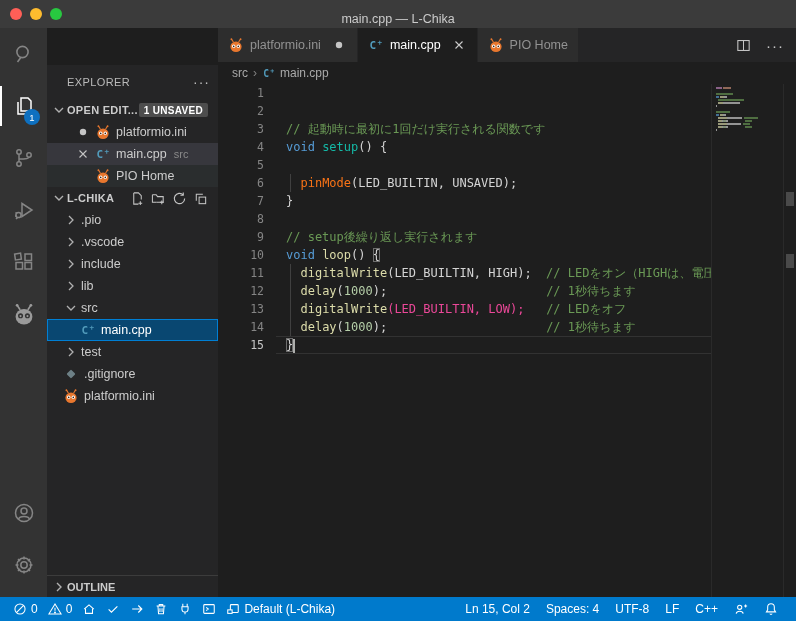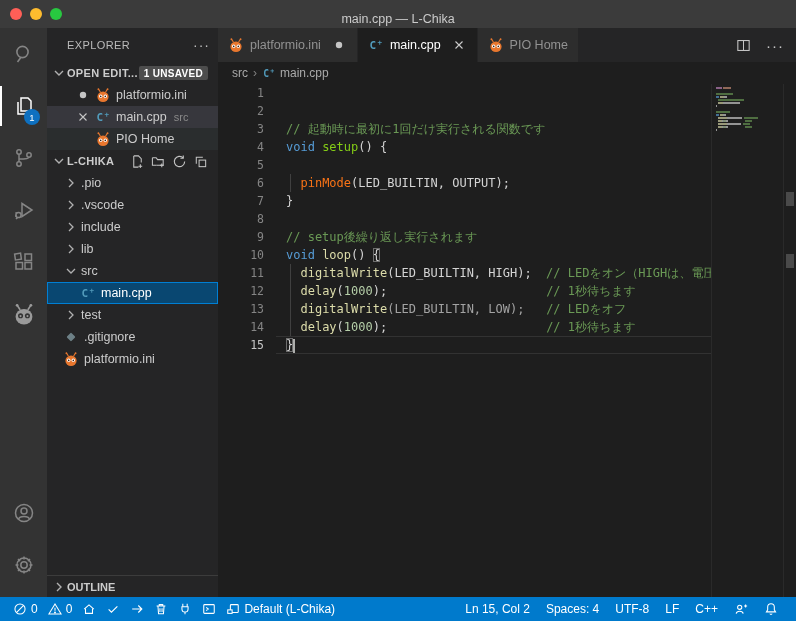--- a/index.html
+++ b/index.html
@@ -23,21 +23,21 @@
   .ab-top { flex:1; display:flex; flex-direction:column; }
   .ab-item { height:52px; display:flex; align-items:center; justify-content:center; position:relative; cursor:pointer; }
   .ab-item svg { width:24px; height:24px; }
   .ab-item.active { color:#ffffff; }
   .ab-item.active::before { content:""; position:absolute; left:0; top:6px; bottom:6px; width:2px; background:#fff; }
   .ab-badge { position:absolute; right:7px; bottom:7px; min-width:16px; height:16px; border-radius:50%;
     background:#0e70c0; color:#fff; font-size:9.5px; display:flex; align-items:center; justify-content:center; }
   .ab-bottom { display:flex; flex-direction:column; padding-bottom:6px; }
 
   
-  .sidebar { width:171px; background:#252526; color:#cccccc; display:flex; flex-direction:column; font-size:12.5px; overflow:hidden; }
+  .sidebar { width:171px; background:#252526; color:#cccccc; display:flex; flex-direction:column; font-size:12.5px; overflow:hidden;margin-top:37px; }
   .sb-header { height:34px; display:flex; align-items:center; padding:0 8px 0 20px; }
   .sb-title { font-size:11px; color:#bbbbbb; letter-spacing:0.4px; }
   .sb-more { margin-left:auto; color:#bdbdbd; font-size:14px; letter-spacing:1px; cursor:pointer; }
   .section-header { height:22px; display:flex; align-items:center; padding:0 4px; font-size:11px; font-weight:bold;
     color:#cccccc; letter-spacing:0.3px; cursor:pointer; }
   .chev { width:16px; height:16px; color:#b0b0b0; flex:0 0 16px; }
   .chev svg{ width:16px; height:16px; }
   .badge { margin-left:auto; margin-right:6px; background:#4d4d4d; color:#ffffff; font-size:10px; font-weight:bold;
     padding:1.5px 5px; border-radius:2px; }
   .hdr-actions { margin-left:auto; display:flex; gap:6px; padding-right:6px; }
@@ -485,30 +485,30 @@
             </svg>
           </span>
         <span>main.cpp</span>
       </div>
 
       <div class="codearea">
         <div id="code-lines">
             <div class="code-line"><span class="ln">1</span></div>
             <div class="code-line"><span class="ln">2</span><span class="code"></span></div>
             <div class="code-line"><span class="ln">3</span><span class="code"><span style="color: rgb(106, 153, 85);">// 起動時に最初に1回だけ実行される関数です</span></span></div>
-            <div class="code-line"><span class="ln">4</span><span class="code"><span style="color: rgb(86, 156, 214);">void</span><span style="color: rgb(212, 212, 212);"> </span><span style="color: #84cc16;">setup</span><span style="color: rgb(212, 212, 212);">() {</span></span></div>
+            <div class="code-line"><span class="ln">4</span><span class="code"><span style="color: rgb(86, 156, 214);">void</span><span style="color: rgb(212, 212, 212);"> </span><span style="color: #14b8a6;">setup</span><span style="color: rgb(212, 212, 212);">() {</span></span></div>
             <div class="code-line indented"><span class="ln">5</span></div>
-            <div class="code-line indented"><span class="ln">6</span><span class="code"><span style="color: rgb(212, 212, 212);">  </span><span style="color: #f97316;">pinMode</span><span style="color: rgb(212, 212, 212);">(LED_BUILTIN, OUTPUT);</span></span></div>
+            <div class="code-line indented"><span class="ln">6</span><span class="code"><span style="color: rgb(212, 212, 212);">  </span><span style="color: #f97316;">pinMode</span><span style="color: rgb(212, 212, 212);">(LED_BUILTIN, UNSAVED);</span></span></div>
             <div class="code-line"><span class="ln">7</span><span class="code"><span style="color: rgb(212, 212, 212);">}</span></span></div>
             <div class="code-line"><span class="ln">8</span><span class="code"></span></div>
             <div class="code-line"><span class="ln">9</span><span class="code"><span style="color: rgb(106, 153, 85);">// setup後繰り返し実行されます</span></span></div>
             <div class="code-line"><span class="ln">10</span><span class="code"><span style="color: rgb(86, 156, 214);">void</span><span style="color: rgb(212, 212, 212);"> </span><span style="color: rgb(220, 220, 170);">loop</span><span style="color: rgb(212, 212, 212);">() </span><span class="bracket-match" style="color: rgb(212, 212, 212);">{</span></span></div>
             <div class="code-line indented"><span class="ln">11</span><span class="code"><span style="color: rgb(212, 212, 212);">  </span><span style="color: rgb(220, 220, 170);">digitalWrite</span><span style="color: rgb(212, 212, 212);">(LED_BUILTIN, HIGH);</span><span style="color: rgb(212, 212, 212);">  </span><span style="color: rgb(106, 153, 85);">// LEDをオン（HIGHは、電圧</span></span></div>
             <div class="code-line indented"><span class="ln">12</span><span class="code"><span style="color: rgb(212, 212, 212);">  </span><span style="color: rgb(220, 220, 170);">delay</span><span style="color: rgb(212, 212, 212);">(</span><span style="color: rgb(181, 206, 168);">1000</span><span style="color: rgb(212, 212, 212);">);</span><span style="color: rgb(212, 212, 212);">                      </span><span style="color: rgb(106, 153, 85);">// 1秒待ちます</span></span></div>
-            <div class="code-line indented"><span class="ln">13</span><span class="code"><span style="color: rgb(212, 212, 212);">  </span><span style="color: rgb(220, 220, 170);">digitalWrite</span><span style="color: #a3a3a3;">(LED_BUILTIN, LOW);</span><span style="color: rgb(212, 212, 212);">   </span><span style="color: rgb(106, 153, 85);">// LEDをオフ</span></span></div>
+            <div class="code-line indented"><span class="ln">13</span><span class="code"><span style="color: rgb(212, 212, 212);">  </span><span style="color: rgb(220, 220, 170);">digitalWrite</span><span style="color: #ec4899;">(LED_BUILTIN, LOW);</span><span style="color: rgb(212, 212, 212);">   </span><span style="color: rgb(106, 153, 85);">// LEDをオフ</span></span></div>
             <div class="code-line indented"><span class="ln">14</span><span class="code"><span style="color: rgb(212, 212, 212);">  </span><span style="color: rgb(220, 220, 170);">delay</span><span style="color: rgb(212, 212, 212);">(</span><span style="color: rgb(181, 206, 168);">1000</span><span style="color: rgb(212, 212, 212);">);</span><span style="color: rgb(212, 212, 212);">                      </span><span style="color: rgb(106, 153, 85);">// 1秒待ちます</span></span></div>
             <div class="code-line current"><span class="ln">15</span><span class="code"><span class="bracket-match" style="color: rgb(212, 212, 212);">}</span><span class="cursor"></span></span><div class="cl-overlay"></div></div>
           </div>
         <div class="minimap" id="minimap">
             <div class="mm-line">
               <span style="width: 6px; background: rgb(197, 134, 192); opacity: 0.65;"></span>
               <span style="width: 1px; background: transparent; opacity: 0.65;"></span>
               <span style="width: 8px; background: rgb(206, 145, 120); opacity: 0.65;"></span>
             </div>
             <div class="mm-line"></div>

